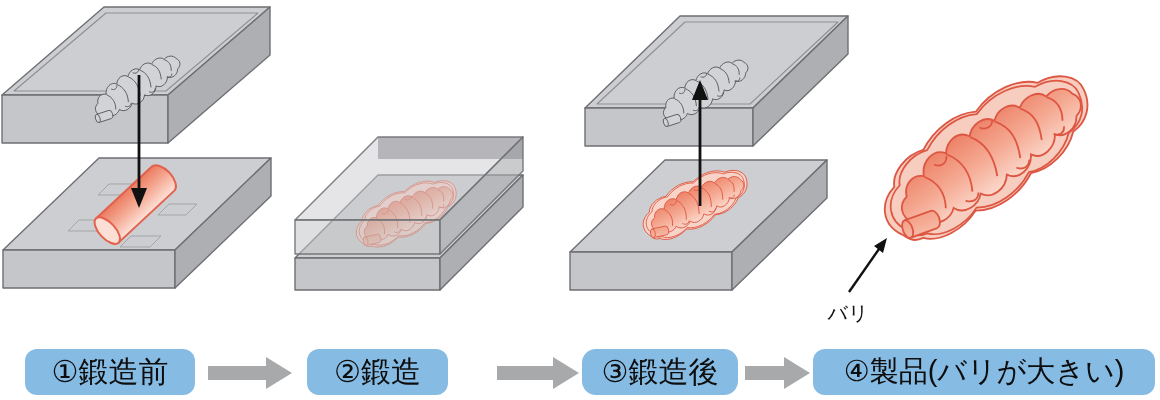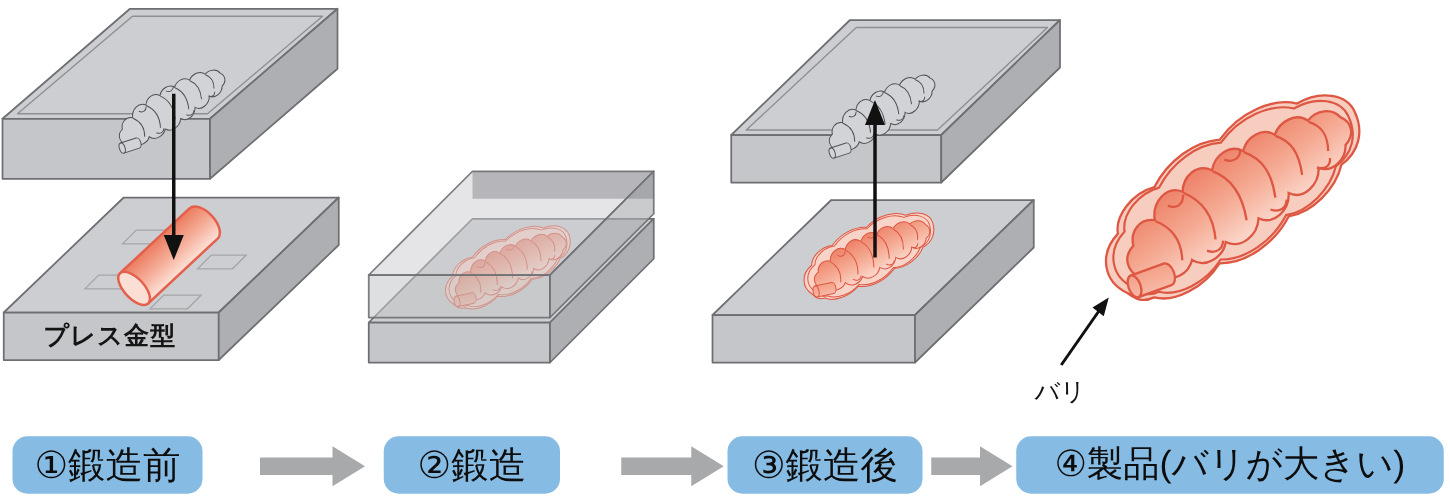--- a/index.html
+++ b/index.html
@@ -15,23 +15,23 @@
   }
   .burr-label{
     left:806px;top:300px;width:84px;text-align:center;
     font-size:20px;font-weight:500;
   }
   .step{
     position:absolute;top:349px;height:46px;background:#86BBE3;border-radius:12px;
     display:flex;align-items:center;justify-content:center;
     font-size:30px;color:#0d0d0d;white-space:nowrap;
   }
-  .step1{left:10px;width:152px;}
+  .step1{left:25px;width:170px;}
   .step2{left:307px;width:141px;}
-  .step3{left:582px;width:156px;}
+  .step3{left:582px;width:156px;border-radius:14px;}
   .step4{left:813px;width:342px;font-size:29px;align-items:center;}
 </style>
 </head>
 <body>
 
 <div class="canvas">
 
 <svg width="1160" height="400" viewBox="0 0 1160 400">
   <defs>
     <linearGradient id="crankGrad" gradientUnits="userSpaceOnUse" x1="0" y1="-34" x2="0" y2="30">
@@ -179,21 +179,20 @@
     <polygon fill="#111111" points="887,238 883,253 874,246"></polygon>
   </g>
 
   <g fill="#A8A9AB">
     <polygon points="208,366 266,366 266,357 292,373 266,389 266,380 208,380"></polygon>
     <polygon points="497,366 553,366 553,357 579,373 553,389 553,380 497,380"></polygon>
     <polygon points="745,366 784,366 784,357 810,373 784,389 784,380 745,380"></polygon>
   </g>
 </svg>
 
-<div class="overlay press-die-label">プレス金型</div>
 
 <div class="overlay burr-label">バリ</div>
 
 <div class="step step1">
   <span>①鍛造前</span>
 </div>
 <div class="step step2">
   <span>②鍛造</span>
 </div>
 <div class="step step3">

